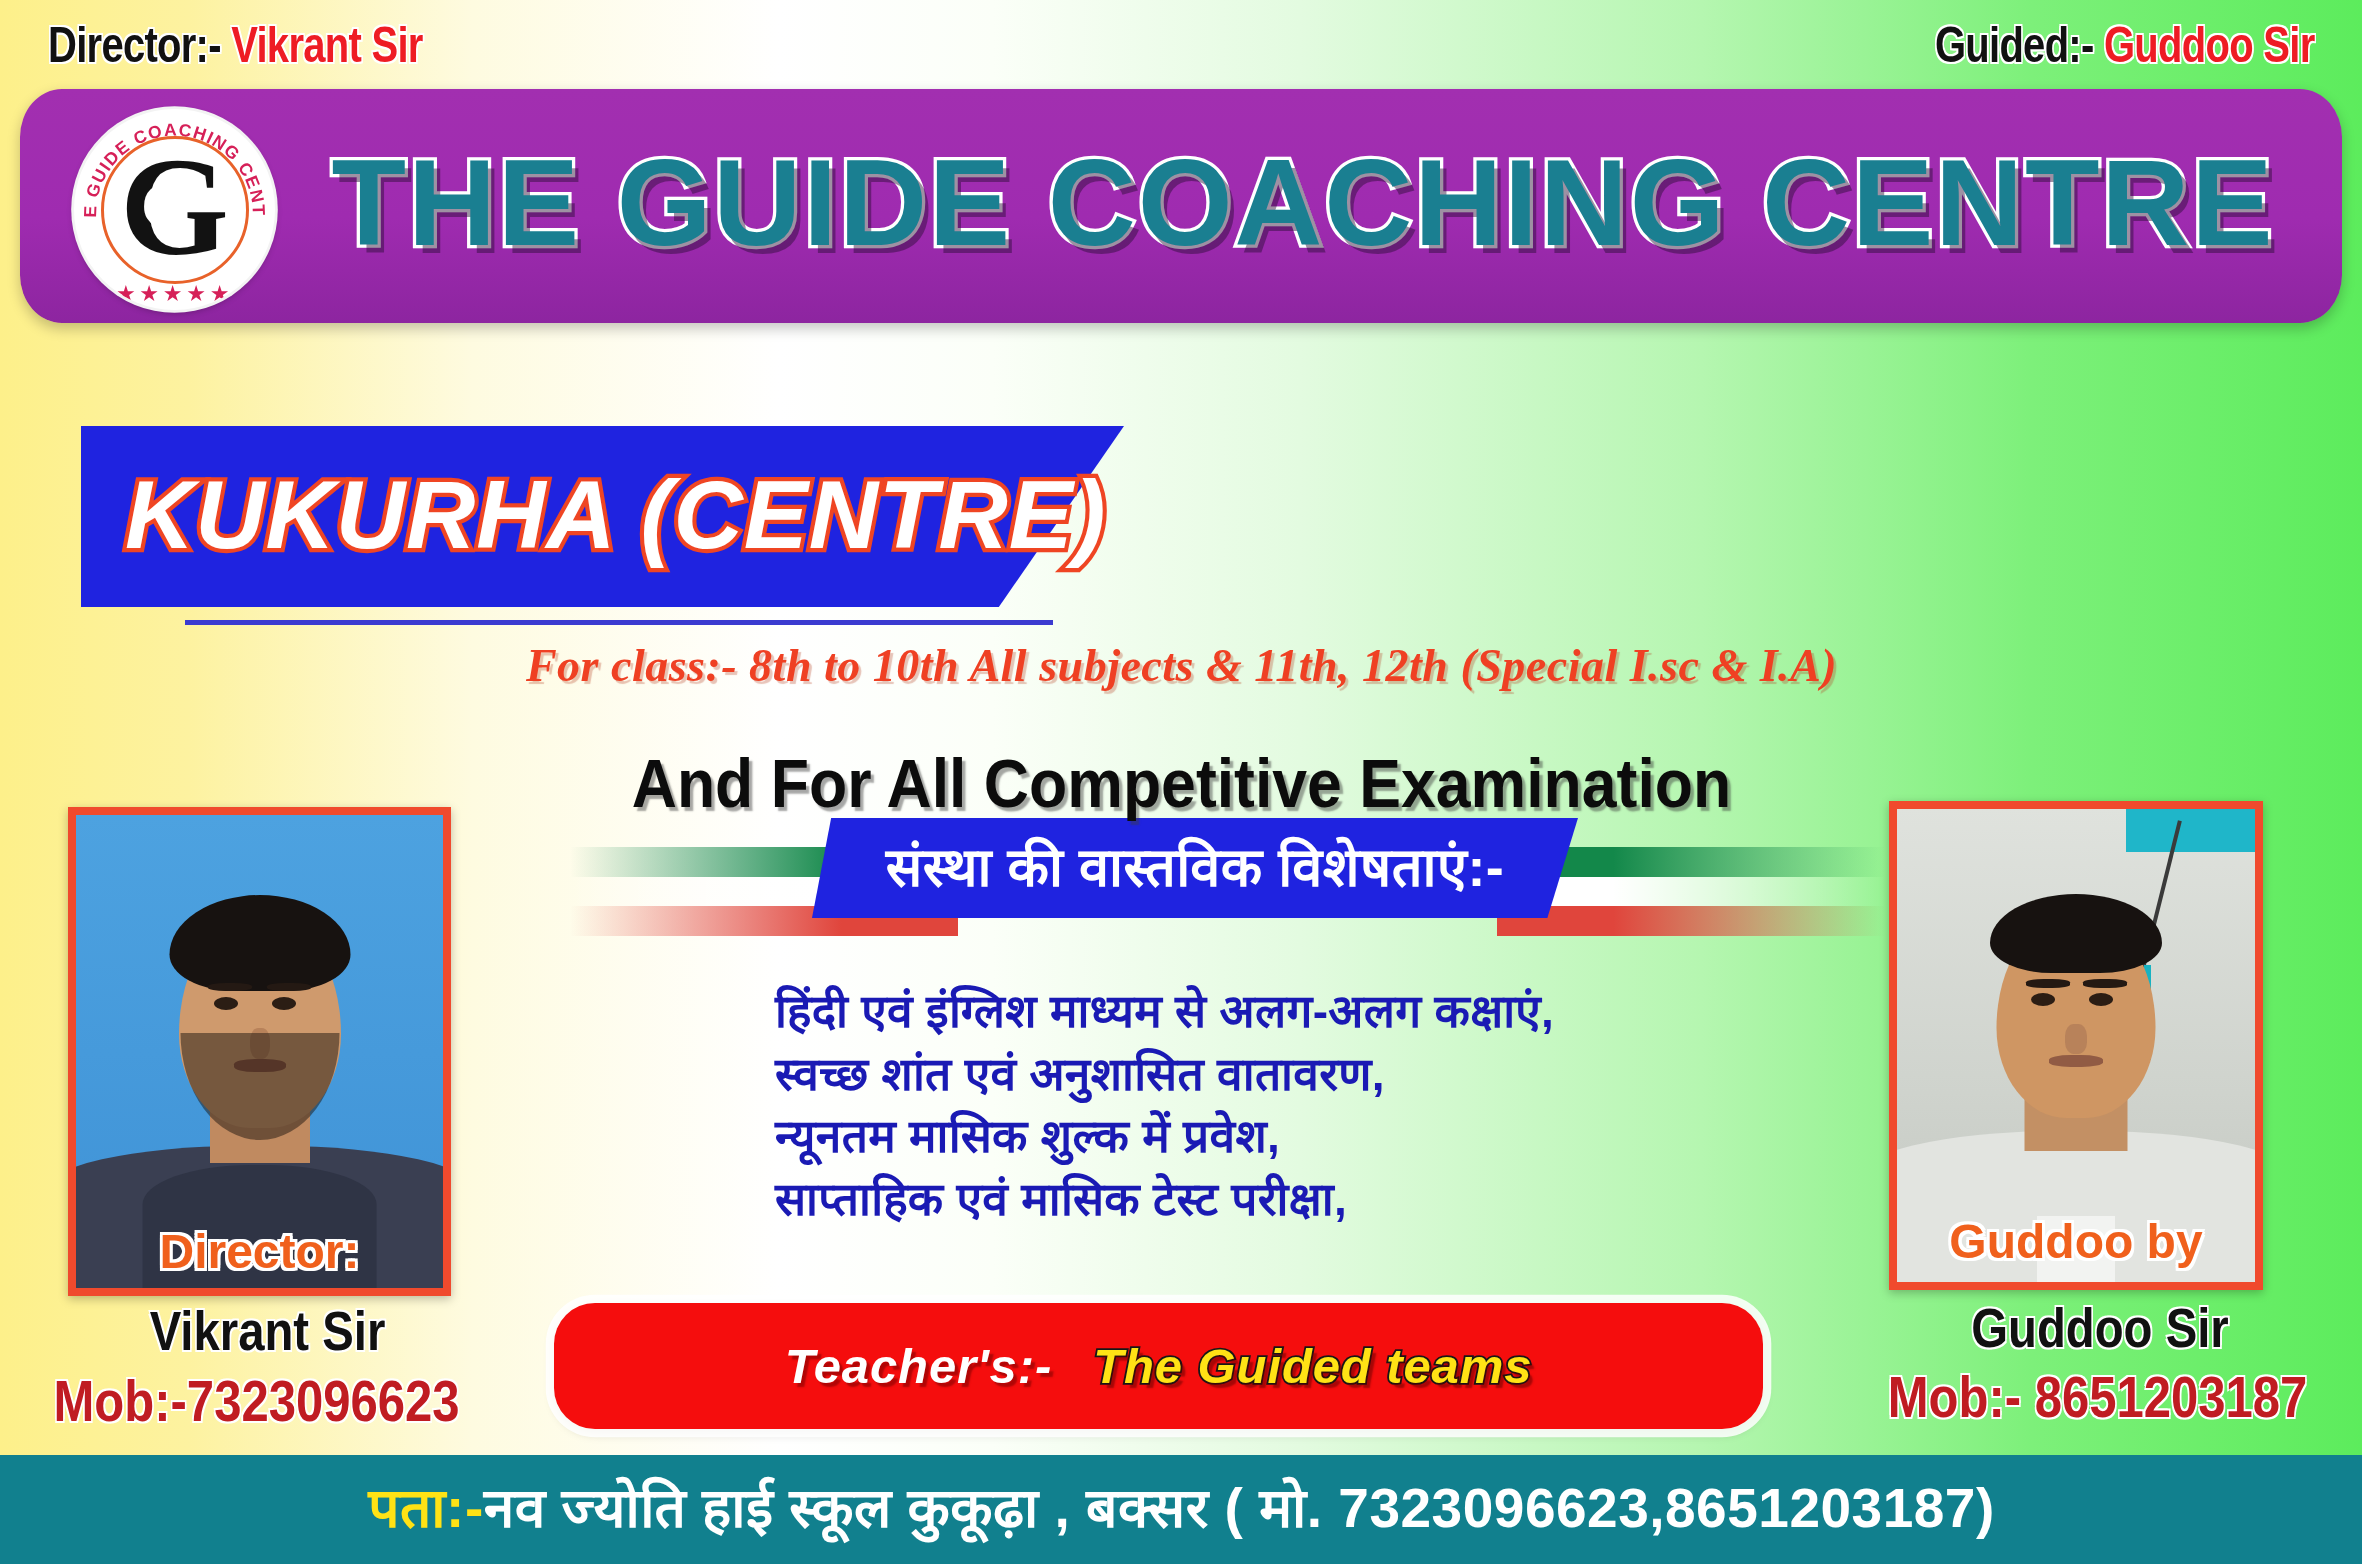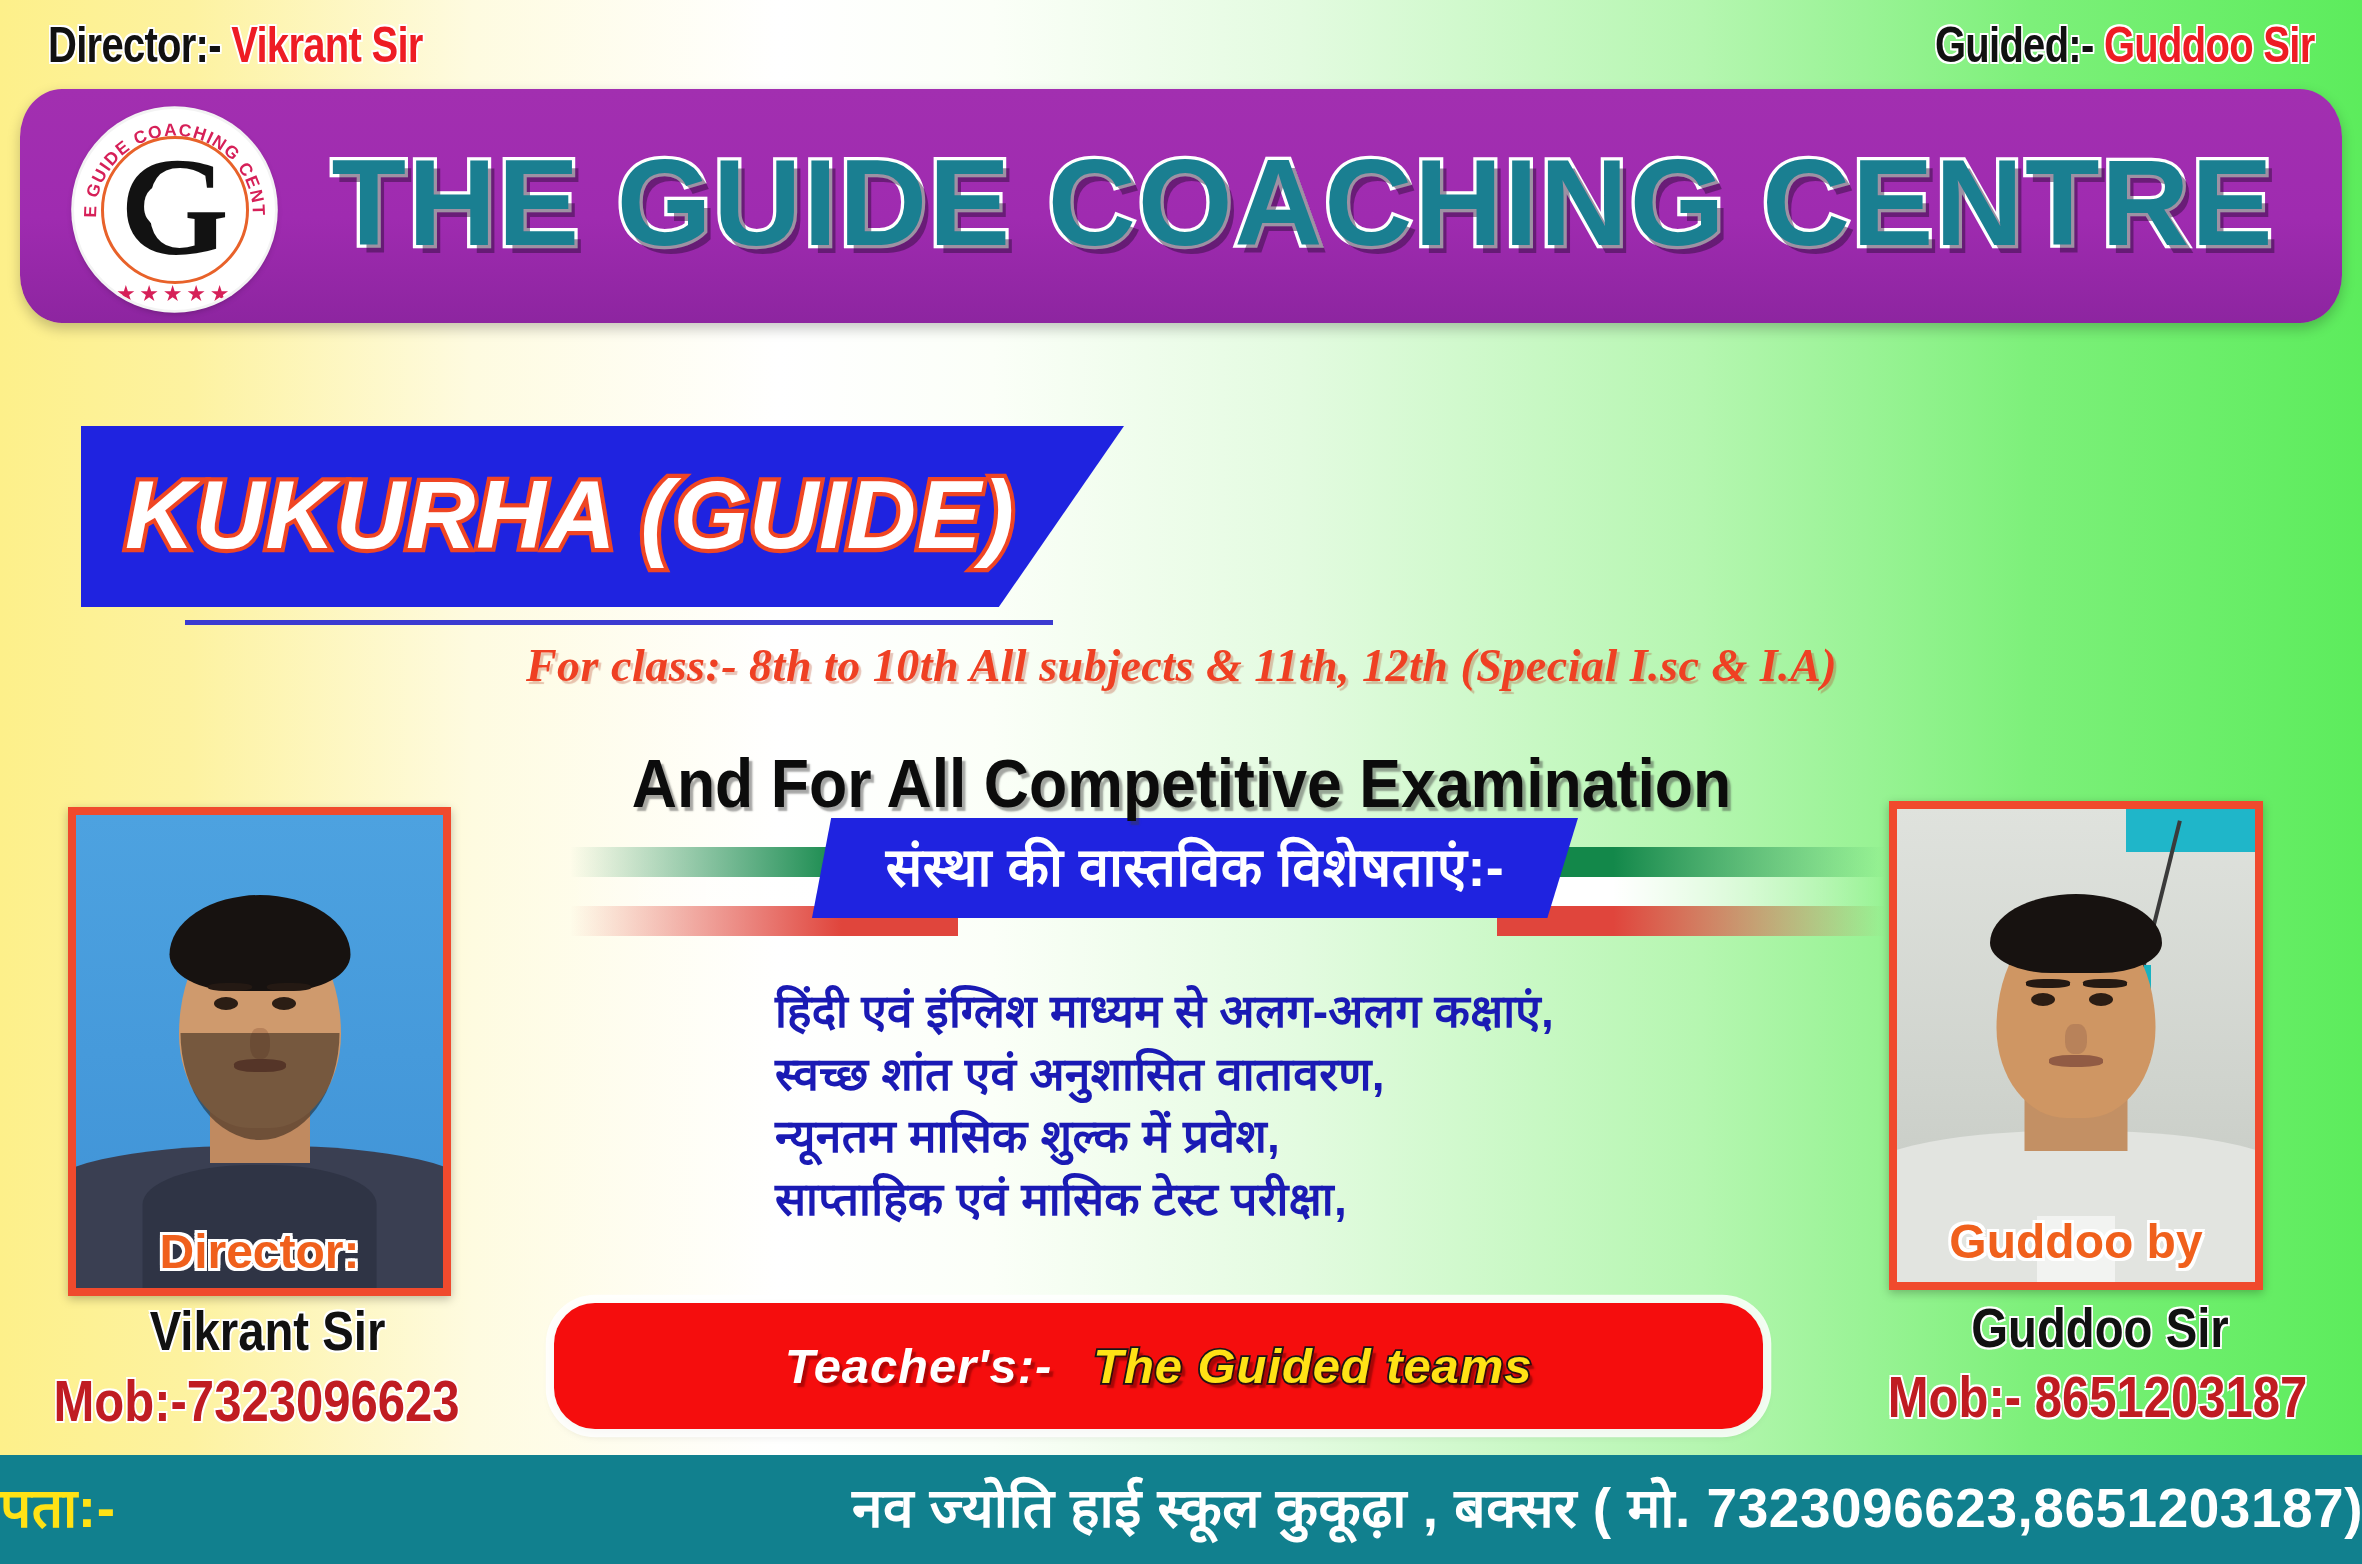--- a/index.html
+++ b/index.html
@@ -369,21 +369,21 @@
     -webkit-text-stroke: 3.7px #171717;
     paint-order: stroke fill;
     text-shadow: 4.6px 4.6px 1.8px rgba(90,0,0,0.5);
   }
 
   
   .footer {
     position: absolute;
     left: 0; bottom: 0; width: 2363px; height: 109px;
     background: #11808e;
-    display: flex; align-items: center; justify-content: space-between;
+    display: flex; align-items: center; justify-content: center;
     z-index: 7;
   }
   .footer-text {
     font-family: "Liberation Sans", sans-serif;
     font-weight: 700;
     font-size: 55px;
     color: #ffffff;
     white-space: nowrap;
     letter-spacing: 0.5px;
     transform: translateY(-3.7px);
@@ -413,21 +413,21 @@
       <div class="logo-ring"></div>
       <div class="logo-g">G</div>
       <div class="logo-g-inner">G</div>
       <div class="logo-stars">★★★★★</div>
     </div>
     <div class="main-title">THE GUIDE COACHING CENTRE</div>
   </div>
 
   <div class="kuk-wrap">
     <div class="kuk-shape"></div>
-    <div class="kuk-text">KUKURHA (GUIDE)</div>
+    <div class="kuk-text">KUKURHA (CENTRE)</div>
   </div>
   <div class="kuk-underline"></div>
 
   <div class="class-line">For class:-  8th to  10th All subjects  &amp;  11th, 12th (Special I.sc  &amp; I.A)</div>
   <div class="comp-line">And For All Competitive Examination</div>
 
   <div class="tricolor left">
     <div class="tc-band tc-green"></div>
     <div class="tc-band tc-white"></div>
     <div class="tc-band tc-saff"></div>

